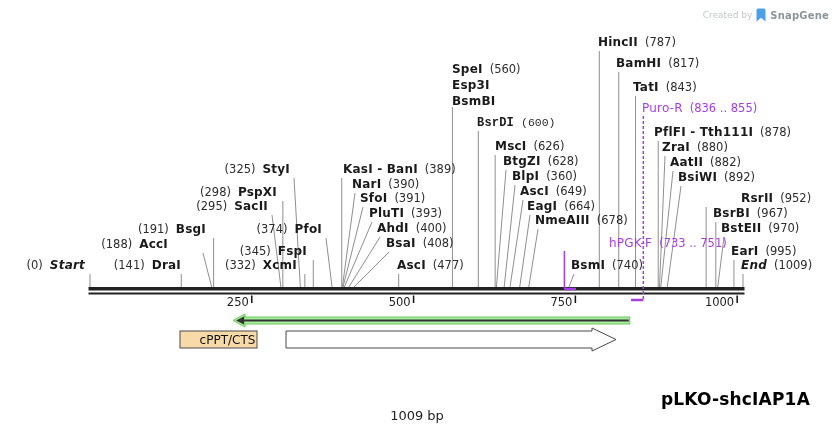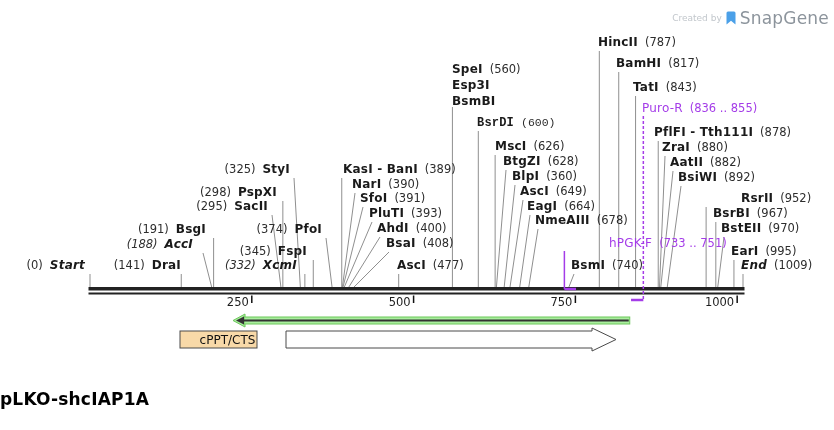--- a/index.html
+++ b/index.html
@@ -15,32 +15,32 @@
   .site-label .num{font-weight:normal;font-size:11.5px;color:#2d2d2d;}
   .site-label.right .num{margin-left:7px;}
   .site-label.left  .num{margin-right:7px;}
   .site-label.italic .nm{font-style:italic;}
   .site-label.purple, .site-label.purple .num{color:#A43CE8;}
   .site-label.purple .nm{font-weight:normal;}
   .feat-text{
     position:absolute;font-size:12px;line-height:14px;color:#111;text-align:center;
   }
   #plasmid-title{
-    position:absolute;left:0;width:810px;top:389px;text-align:left;
+    position:absolute;left:0;width:810px;top:389px;text-align:right;
     font-size:17px;font-weight:bold;color:#000;letter-spacing:.2px;
   }
   #plasmid-length{
     position:absolute;left:0;width:834px;top:408px;text-align:center;
     font-size:13px;color:#222;
   }
   #watermark{
     position:absolute;top:8px;right:5px;display:flex;align-items:center;gap:4px;
   }
   #watermark .created{font-size:9px;color:#C2C7CC;}
-  #watermark .brand{font-size:17px;font-weight:400;color:#8C949C;letter-spacing:.2px;}
+  #watermark .brand{font-size:10px;font-weight:700;color:#8C949C;letter-spacing:.2px;}
 </style>
 </head>
 <body>
 
 <div id="canvas">
 
   <svg id="map-svg" width="834" height="430">
       <line x1="90" y1="274" x2="90" y2="287" stroke="#8f8f8f" stroke-width="1"></line>
       <line x1="181.25173439048564" y1="274" x2="181.25173439048564" y2="287" stroke="#8f8f8f" stroke-width="1"></line>
       <line x1="203" y1="253" x2="211.66897918731416" y2="287" stroke="#8f8f8f" stroke-width="1"></line>
@@ -97,26 +97,26 @@
       <rect x="244.02576808721506" y="317" width="385.7185332011893" height="7" fill="#A9EE9E" stroke="#6CC75B" stroke-width="1"></rect>
       <line x1="243.02576808721506" y1="320.5" x2="628.7443012884044" y2="320.5" stroke="#333333" stroke-width="2"></line>
       <polygon points="236.02576808721506,320.5 244.02576808721506,316.5 244.02576808721506,324.5" fill="#333333"></polygon>
       <rect x="180" y="331" width="77" height="17" fill="#F8D9A8" stroke="#4a4a4a" stroke-width="1"></rect>
       <path d="M286,331 H592 V328 L616,339.5 L592,351 V348 H286 Z" fill="#ffffff" stroke="#4a4a4a" stroke-width="1"></path>
     </svg>
 
   <div id="labels">
       <div class="site-label left italic" style="top: 259px; right: 749px;"><span class="num">(0)</span><span class="nm">Start</span></div>
       <div class="site-label left" style="top: 259px; right: 653px;"><span class="num">(141)</span><span class="nm">DraI</span></div>
-      <div class="site-label left" style="top: 238px; right: 641px; font-style: italic;"><span class="num">(188)</span><span class="nm">AccI</span></div>
+      <div class="site-label left" style="top: 238px; right: 666px;"><span class="num">(188)</span><span class="nm">AccI</span></div>
       <div class="site-label left" style="top: 223px; right: 628px;"><span class="num">(191)</span><span class="nm">BsgI</span></div>
       <div class="site-label left" style="top: 200px; right: 566px;"><span class="num">(295)</span><span class="nm">SacII</span></div>
       <div class="site-label left" style="top: 186px; right: 557px;"><span class="num">(298)</span><span class="nm">PspXI</span></div>
       <div class="site-label left" style="top: 163px; right: 544px;"><span class="num">(325)</span><span class="nm">StyI</span></div>
-      <div class="site-label left" style="top: 259px; right: 537px; font-style: italic;"><span class="num">(332)</span><span class="nm">XcmI</span></div>
+      <div class="site-label left" style="top: 259px; right: 537px;"><span class="num">(332)</span><span class="nm">XcmI</span></div>
       <div class="site-label left" style="top: 245px; right: 527px;"><span class="num">(345)</span><span class="nm">FspI</span></div>
       <div class="site-label left" style="top: 223px; right: 512px;"><span class="num">(374)</span><span class="nm">PfoI</span></div>
       <div class="site-label right" style="top: 163px; left: 343px;"><span class="nm">KasI - BanI</span><span class="num">(389)</span></div>
       <div class="site-label right" style="top: 178px; left: 352px;"><span class="nm">NarI</span><span class="num">(390)</span></div>
       <div class="site-label right" style="top: 192px; left: 360px;"><span class="nm">SfoI</span><span class="num">(391)</span></div>
       <div class="site-label right" style="top: 207px; left: 369px;"><span class="nm">PluTI</span><span class="num">(393)</span></div>
       <div class="site-label right" style="top: 222px; left: 377px;"><span class="nm">AhdI</span><span class="num">(400)</span></div>
       <div class="site-label right" style="top: 237px; left: 386px;"><span class="nm">BsaI</span><span class="num">(408)</span></div>
       <div class="site-label right" style="top: 259px; left: 397px;"><span class="nm">AscI</span><span class="num">(477)</span></div>
       <div class="site-label right" style="top: 63px; left: 452px;"><span class="nm">SpeI</span><span class="num">(560)</span></div>
@@ -142,20 +142,21 @@
       <div class="site-label right" style="top: 222px; left: 721px;"><span class="nm">BstEII</span><span class="num">(970)</span></div>
       <div class="site-label right" style="top: 245px; left: 731px;"><span class="nm">EarI</span><span class="num">(995)</span></div>
       <div class="site-label right italic" style="top: 259px; left: 741px;"><span class="nm">End</span><span class="num">(1009)</span></div>
       <div class="site-label right purple" style="top: 237px; left: 563px; margin-left: 46px;"><span class="nm">hPGK-F</span><span class="num">(733 .. 751)</span></div>
       <div class="site-label right purple" style="top: 102px; left: 642px;"><span class="nm">Puro-R</span><span class="num">(836 .. 855)</span></div>
     </div>
 
   <div class="feat-text" id="cppt-text" style="left:180px;top:333px;width:95px;">cPPT/CTS</div>
 
   <div id="plasmid-title">pLKO-shcIAP1A</div>
+  <div id="plasmid-length">1009 bp</div>
 
   <div id="watermark">
     <span class="created">Created by</span>
     <svg width="10" height="14" viewBox="0 0 10 14">
       <path d="M0.5 2 Q0.5 0.5 2 0.5 L8 0.5 Q9.5 0.5 9.5 2 L9.5 13.5 L5 9.8 L0.5 13.5 Z" fill="#4BA0E8"></path>
     </svg>
     <span class="brand">SnapGene</span>
   </div>
 
 </div>

